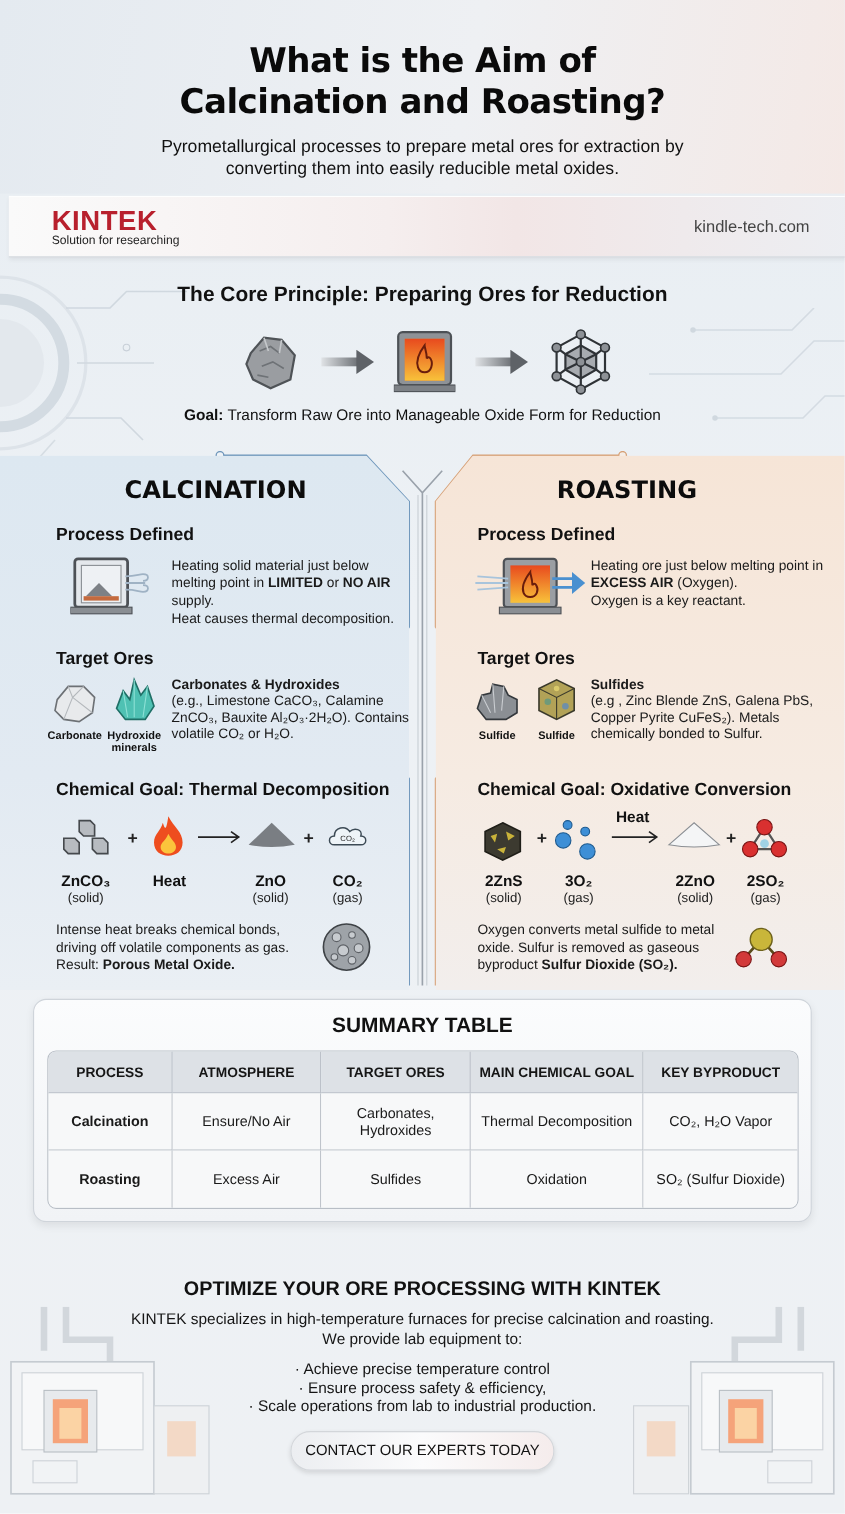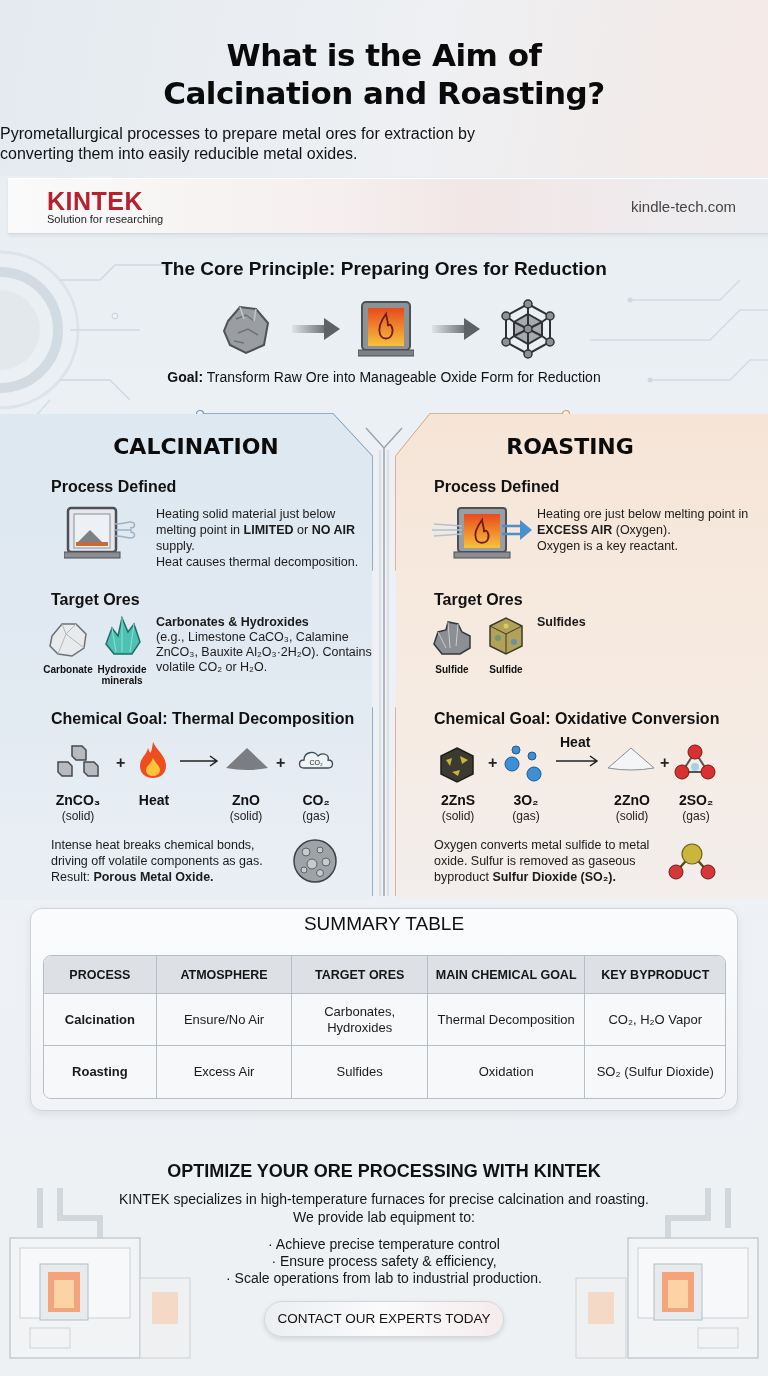--- a/index.html
+++ b/index.html
@@ -18,21 +18,21 @@
     background: linear-gradient(100deg, #e4eaf0 0%, #eef0f3 55%, #f4e9e6 100%);
   }
   .hero-title {
     position: absolute; left: 0; right: 0; top: 36px;
     text-align: center; font-family: "DejaVu Sans", sans-serif;
     font-weight: bold; font-size: 31px; line-height: 38px; color: #0a0a0a;
     letter-spacing: -0.5px;
   }
   .hero-sub {
     position: absolute; left: 0; right: 0; top: 124px;
-    font-size: 16px; line-height: 20px; color: #111;
+    text-align: center; font-size: 16px; line-height: 20px; color: #111;
   }
   .brand-bar {
     position: absolute; left: 0; top: 178px; width: 768px; height: 56px;
     background: linear-gradient(90deg, #fafafa 0%, #f5eeee 45%, #f2e6e6 60%, #eceef2 100%);
     border-top: 1px solid #fff; border-bottom: 1px solid #d6dade;
     box-shadow: 0 2px 4px rgba(0,0,0,0.06);
     margin-left: 8px;
   }
   .brand-logo {
     position: absolute; left: 39px; top: 8px;
@@ -97,22 +97,22 @@
   .plus { position: absolute; font-weight: bold; font-size: 16px; color: #222; }
 
   
   .summary {
     position: absolute; left: 30px; top: 908px; width: 708px; height: 203px;
     background: linear-gradient(180deg, #fbfcfd 0%, #f1f3f6 100%);
     border: 1px solid #cfd4da; border-radius: 12px;
     box-shadow: 0 3px 8px rgba(0,0,0,0.08);
   }
   .summary-title {
-    position: absolute; top: 4px; left: 0; right: 0; text-align: center;
-    font-weight: normal; font-size: 19px; color: #111;
+    position: absolute; top: 13px; left: 0; right: 0; text-align: center;
+    font-weight: bold; font-size: 19px; color: #111;
   }
   table.sum {
     position: absolute; left: 12px; top: 46px; width: 683px;
     border-collapse: separate; border-spacing: 0;
     border: 1px solid #b8bec6; border-radius: 8px; overflow: hidden;
     font-size: 13px; text-align: center;
   }
   table.sum th {
     background: #dde1e6; height: 38px; font-weight: bold; font-size: 12.5px; color: #151515;
     border-right: 1px solid #b8bec6; border-bottom: 1px solid #b8bec6;
@@ -366,20 +366,21 @@
       <path d="M4 10 L20 2 L36 10 L36 30 L20 38 L4 30 Z" fill="#b2a257" stroke="#3b3a2c" stroke-width="1.5"></path>
       <path d="M4 10 L20 18 L36 10 M20 18 L20 38" stroke="#3b3a2c" fill="none"></path>
       <circle cx="12" cy="22" r="3" fill="#6f9a7a"></circle>
         <circle cx="28" cy="26" r="3" fill="#6f8fa8"></circle>
         <circle cx="20" cy="10" r="2.5" fill="#d9c96b"></circle>
     </svg>
     <span class="ore-label" style="left:34px;top:250px;width:52px">Sulfide</span>
     <span class="ore-label" style="left:88px;top:250px;width:52px">Sulfide</span>
     <p class="body-txt" style="left:145px;top:201px;width:225px;line-height:15px">
       <b>Sulfides</b><br>
+      <span>(e.g , Zinc Blende ZnS, Galena PbS, Copper Pyrite CuFeS₂). Metals chemically bonded to Sulfur.</span>
     </p>
 
     <h4 class="sub-h" style="left:42px;top:296px">Chemical Goal: Oxidative Conversion</h4>
     <svg style="position:absolute;left:46px;top:332px" width="38" height="38" viewBox="0 0 38 38">
       <path d="M19 2 L35 10 L35 28 L19 36 L3 28 L3 10 Z" fill="#3c3a30" stroke="#1f1e18" stroke-width="1.5"></path>
       <path d="M8 14 L14 12 L12 20 Z M22 10 L30 14 L24 18 Z M14 26 L22 24 L20 30 Z" fill="#c9b33a"></path>
     </svg>
     <span class="plus" style="left:96px;top:340px">+</span>
     <svg style="position:absolute;left:110px;top:328px" width="44" height="42" viewBox="0 0 44 42">
       <g fill="#3e8fd6" stroke="#1d5a8f" stroke-width="1">

